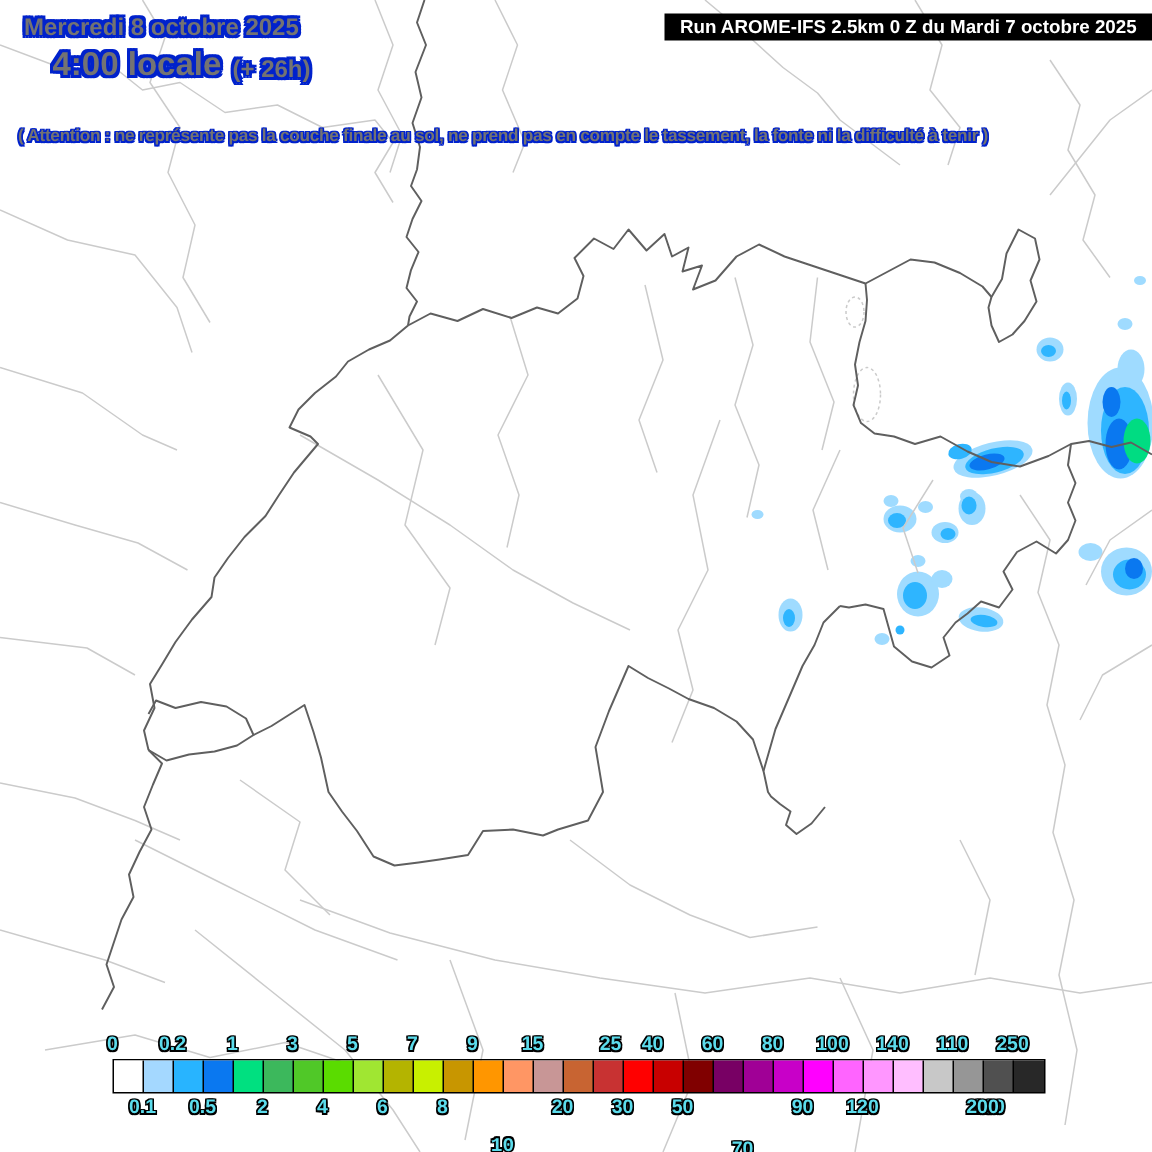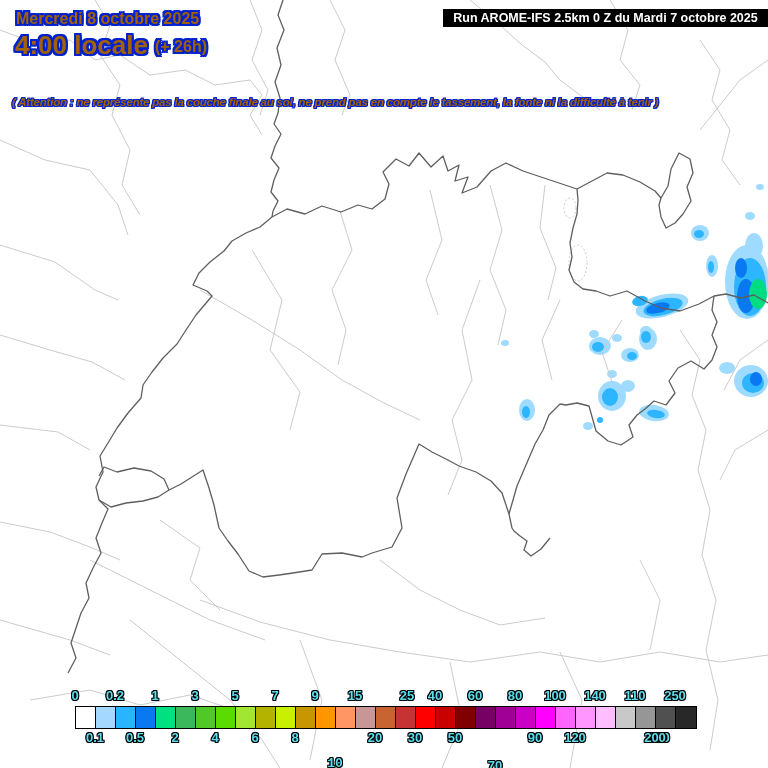--- a/index.html
+++ b/index.html
@@ -1,26 +1,26 @@
 <!DOCTYPE html>
 <html><head>
 <meta charset="utf-8">
 <style>
   html,body{margin:0;padding:0;background:#fff;}
   .stage{position:relative;width:768px;height:768px;background:#ffffff;overflow:hidden;
          font-family:"Liberation Sans",sans-serif;}
   svg{position:absolute;left:0;top:0;}
   
   .cyan-big, .cyan-mid, .cyan-small{
-    color:#a16207;font-weight:bold;position:absolute;white-space:nowrap;
+    color:#737373;font-weight:bold;position:absolute;white-space:nowrap;
   }
-  .cyan-big{font-size:26px;
+  .cyan-big{font-size:22px;
     text-shadow:-2px -2px 0 #0022CC,-2px 0 0 #0022CC,-2px 2px 0 #0022CC,0 -2px 0 #0022CC,
                  0 2px 0 #0022CC,2px -2px 0 #0022CC,2px 0 0 #0022CC,2px 2px 0 #0022CC,
-                 -1px -1px 0 #0022CC,1px 1px 0 #0022CC,-1px 1px 0 #0022CC,1px -1px 0 #0022CC;}
+                 -1px -1px 0 #0022CC,1px 1px 0 #0022CC,-1px 1px 0 #0022CC,1px -1px 0 #0022CC;margin-left:20px;}
   .cyan-mid{font-size:16px;
     text-shadow:-2px -2px 0 #0022CC,-2px 0 0 #0022CC,-2px 2px 0 #0022CC,0 -2px 0 #0022CC,
                  0 2px 0 #0022CC,2px -2px 0 #0022CC,2px 0 0 #0022CC,2px 2px 0 #0022CC,
                  -1px -1px 0 #0022CC,1px 1px 0 #0022CC,-1px 1px 0 #0022CC,1px -1px 0 #0022CC;}
   .cyan-small{font-size:11.5px;letter-spacing:-0.2px;
     text-shadow:-1px -1px 0 #0022CC,-1px 0 0 #0022CC,-1px 1px 0 #0022CC,0 -1px 0 #0022CC,
                  0 1px 0 #0022CC,1px -1px 0 #0022CC,1px 0 0 #0022CC,1px 1px 0 #0022CC;}
   .run-box{position:absolute;left:443px;top:9px;width:325px;height:18px;background:#000;
     color:#fff;font-weight:bold;font-size:12.5px;text-align:center;line-height:18px;white-space:nowrap;}
   .legend-bar{position:absolute;left:75px;top:706px;height:21px;display:flex;border:1px solid #000;}
@@ -137,21 +137,21 @@
       <path d="M99,500 L111,507 L126,503 L143,501 L158,497 L169,490 L164,479 L151,471 L134,468 L117,472 L104,467 L99,476"></path>
       <path d="M99,500 L108,509 L102,523 L96,538 L101,553 L93,568 L86,583 L89,598 L81,613 L76,628 L71,643 L76,658 L68,673"></path>
       <path d="M169,490 L181,484 L192,477 L203,470 L209,488 L214,505 L219,528 L228,541 L238,554 L249,571 L263,577 L279,575 L293,573 L312,570 L322,554 L342,553 L362,557 L372,553 L392,547 L402,528 L397,498 L406,474 L419,444 L432,452 L446,459 L459,466 L476,472 L491,481 L502,493 L509,514"></path>
     </g>
   </svg>
 
   <div class="cyan-mid" style="left:16px;top:10px;">Mercredi 8 octobre 2025</div>
   <div class="cyan-big" style="left:15px;top:30px;">4:00 locale</div>
   <div class="cyan-mid" style="left:155px;top:38px;">(+ 26h)</div>
   <div class="run-box">Run AROME-IFS 2.5km 0 Z du Mardi 7 octobre 2025</div>
-  <div class="cyan-small" style="left:12px;top:96px;font-style:italic;">( Attention : ne représente pas la couche finale au sol, ne prend pas en compte le tassement, la fonte ni la difficulté à tenir )</div>
+  <div class="cyan-small" style="left:12px;top:85px;">( Attention : ne représente pas la couche finale au sol, ne prend pas en compte le tassement, la fonte ni la difficulté à tenir )</div>
 
   <div class="legend-bar" id="legend-bar">
       <div class="legend-cell" style="background: rgb(255, 255, 255);"></div>
       <div class="legend-cell" style="background: rgb(164, 216, 255);"></div>
       <div class="legend-cell" style="background: rgb(40, 180, 255);"></div>
       <div class="legend-cell" style="background: rgb(10, 120, 240);"></div>
       <div class="legend-cell" style="background: rgb(0, 224, 128);"></div>
       <div class="legend-cell" style="background: rgb(60, 184, 92);"></div>
       <div class="legend-cell" style="background: rgb(80, 200, 40);"></div>
       <div class="legend-cell" style="background: rgb(90, 220, 0);"></div>

